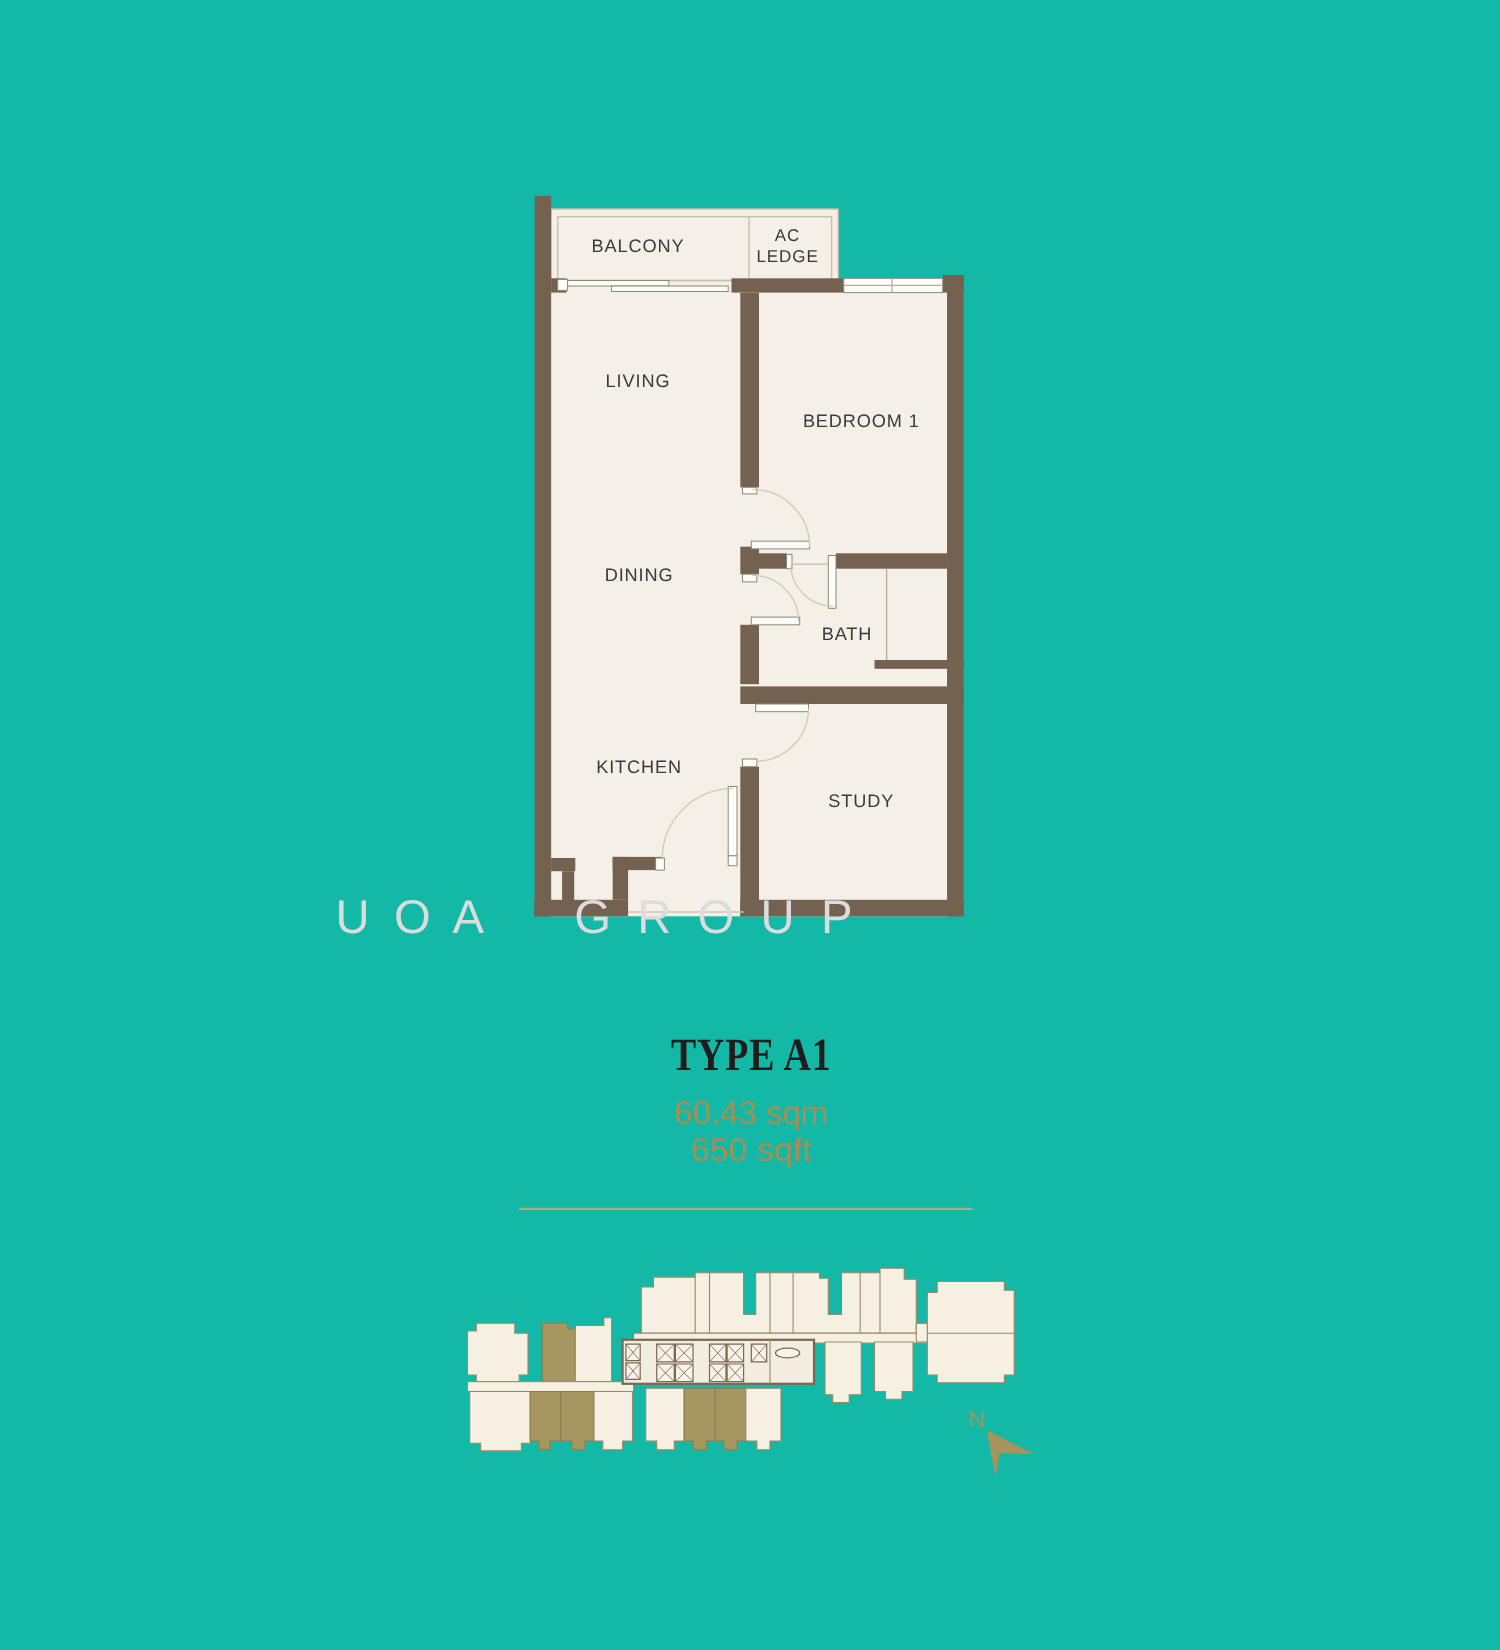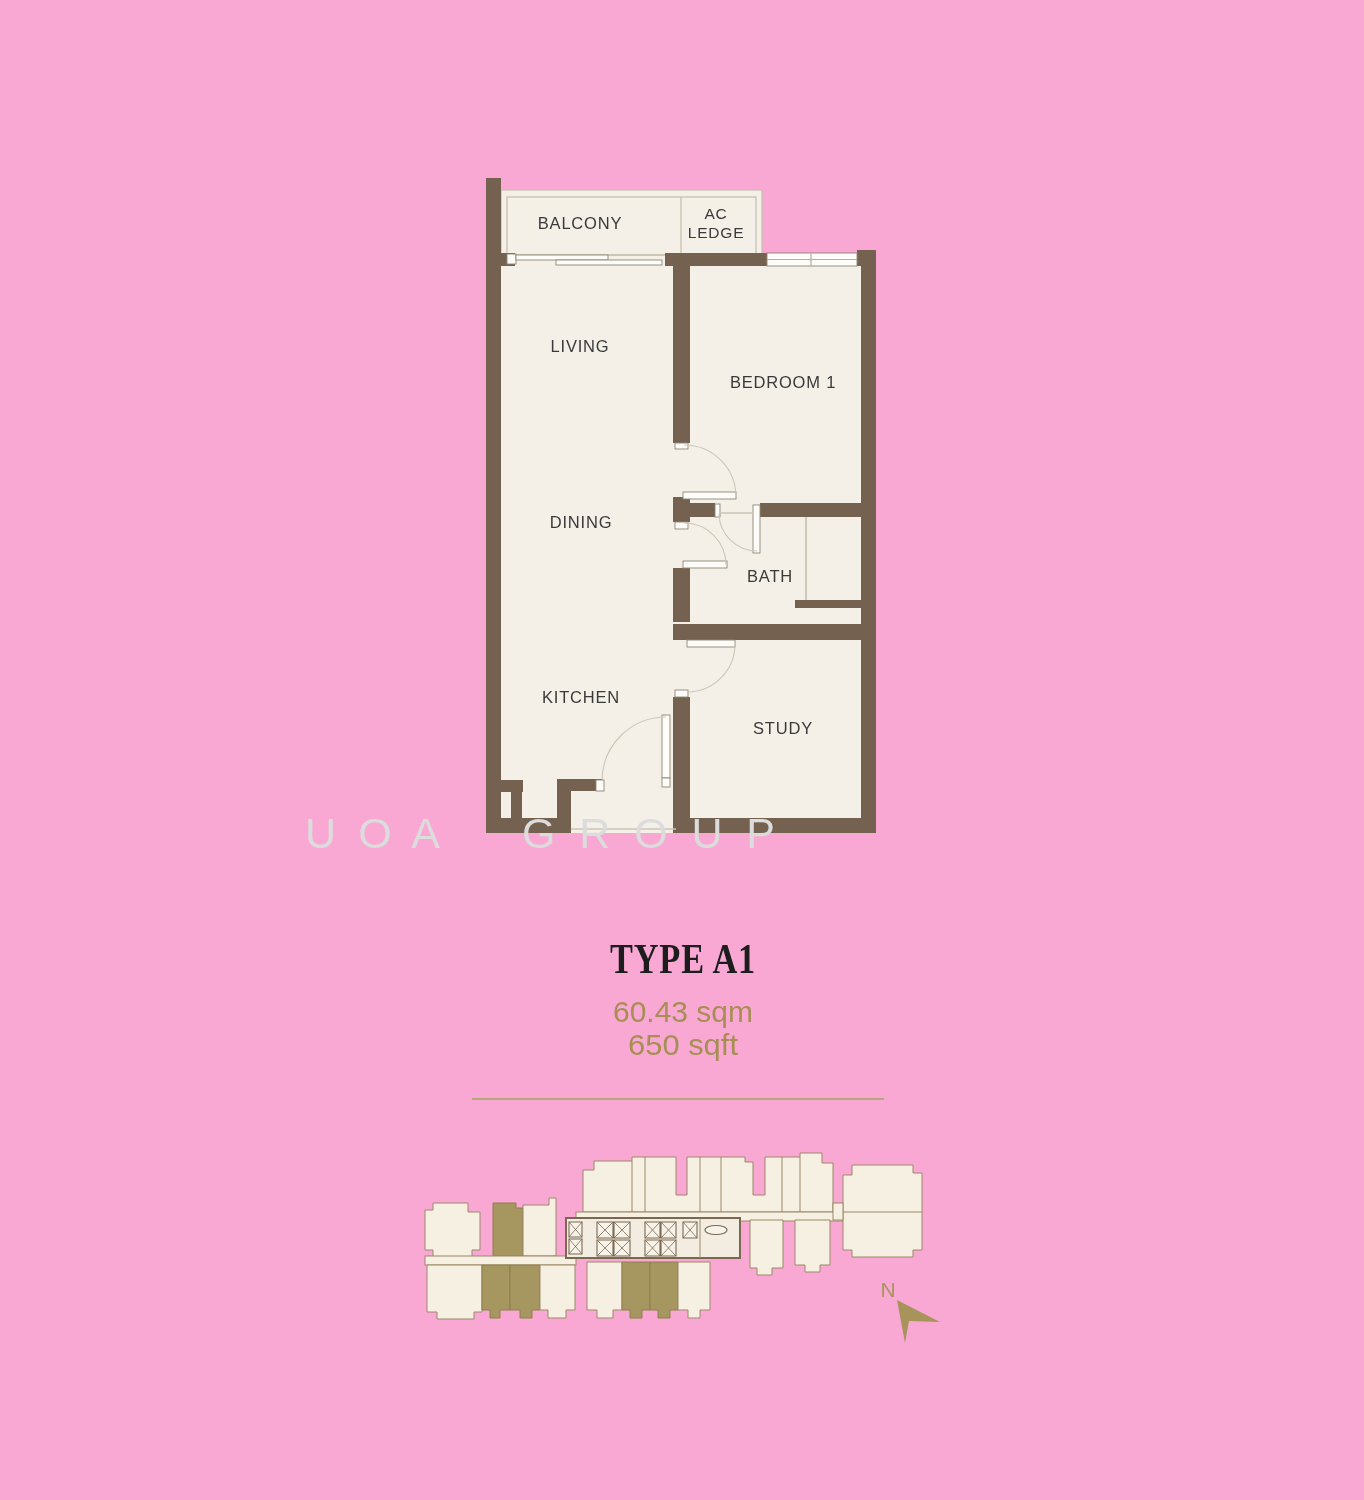--- a/index.html
+++ b/index.html
@@ -1,16 +1,16 @@
 <!DOCTYPE html>
 <html style="--wall: #75614f; --floor: #f4f0e7; --gold-text: #a78f54; --divider: #b3a87a; --watermark: #dcdcdc; --key-plan-highlight: #a69760; --north: #a7945a;"><head>
 <meta charset="utf-8">
 <style>
   html,body{margin:0;padding:0;background:#ffffff;}
-  .page{position:relative;width:1364px;height:1500px;background:#f9a8d4;overflow:hidden;
+  .page{position:relative;width:1364px;height:1500px;background:#14b8a6;overflow:hidden;
         font-family:"Liberation Sans", sans-serif;}
   svg{position:absolute;left:0;top:0;}
 
   .floor{fill:var(--floor,#f4f0e7);}
   .wall{fill:var(--wall,#75614f);}
   .fixture{fill:#fdfcf8;stroke:#8d8779;stroke-width:0.9;}
   .arc{fill:none;stroke:#cdc7b9;stroke-width:1.1;}
   .outline{fill:none;stroke:#c6c0ae;stroke-width:1.3;}
   .thin{stroke:#ccc6b8;stroke-width:1.4;}
   .thin2{stroke:#b5ae9e;stroke-width:1.2;}

